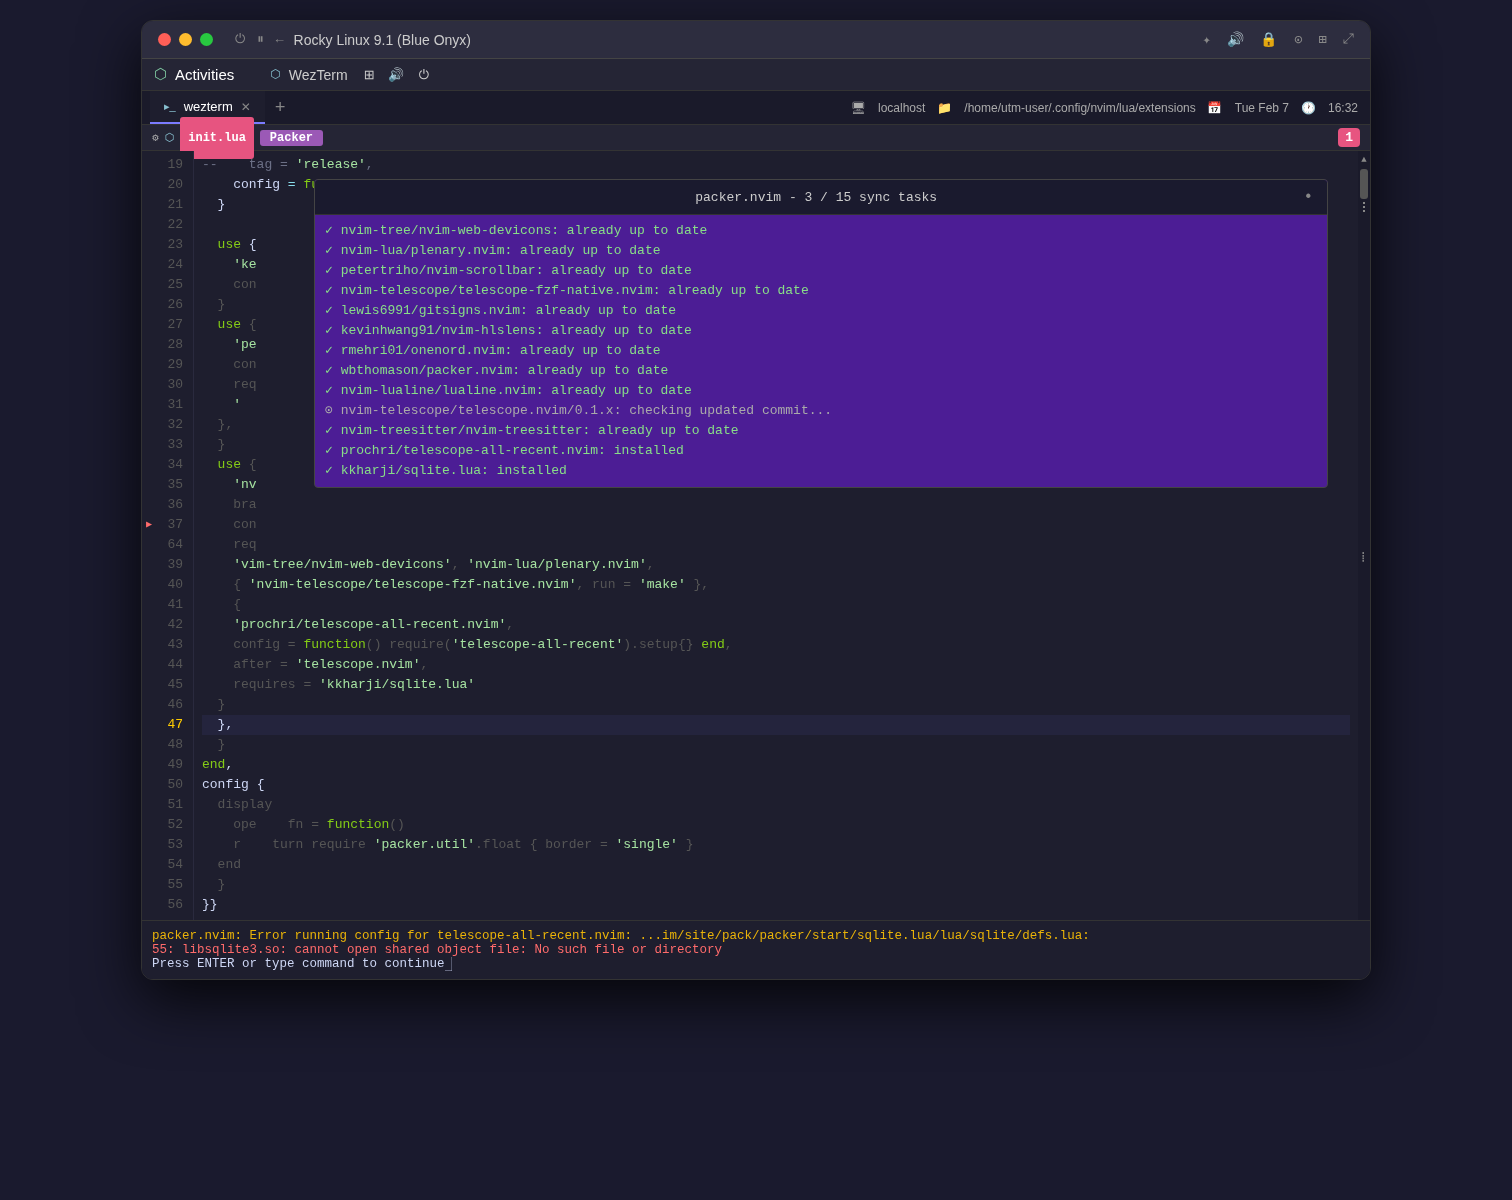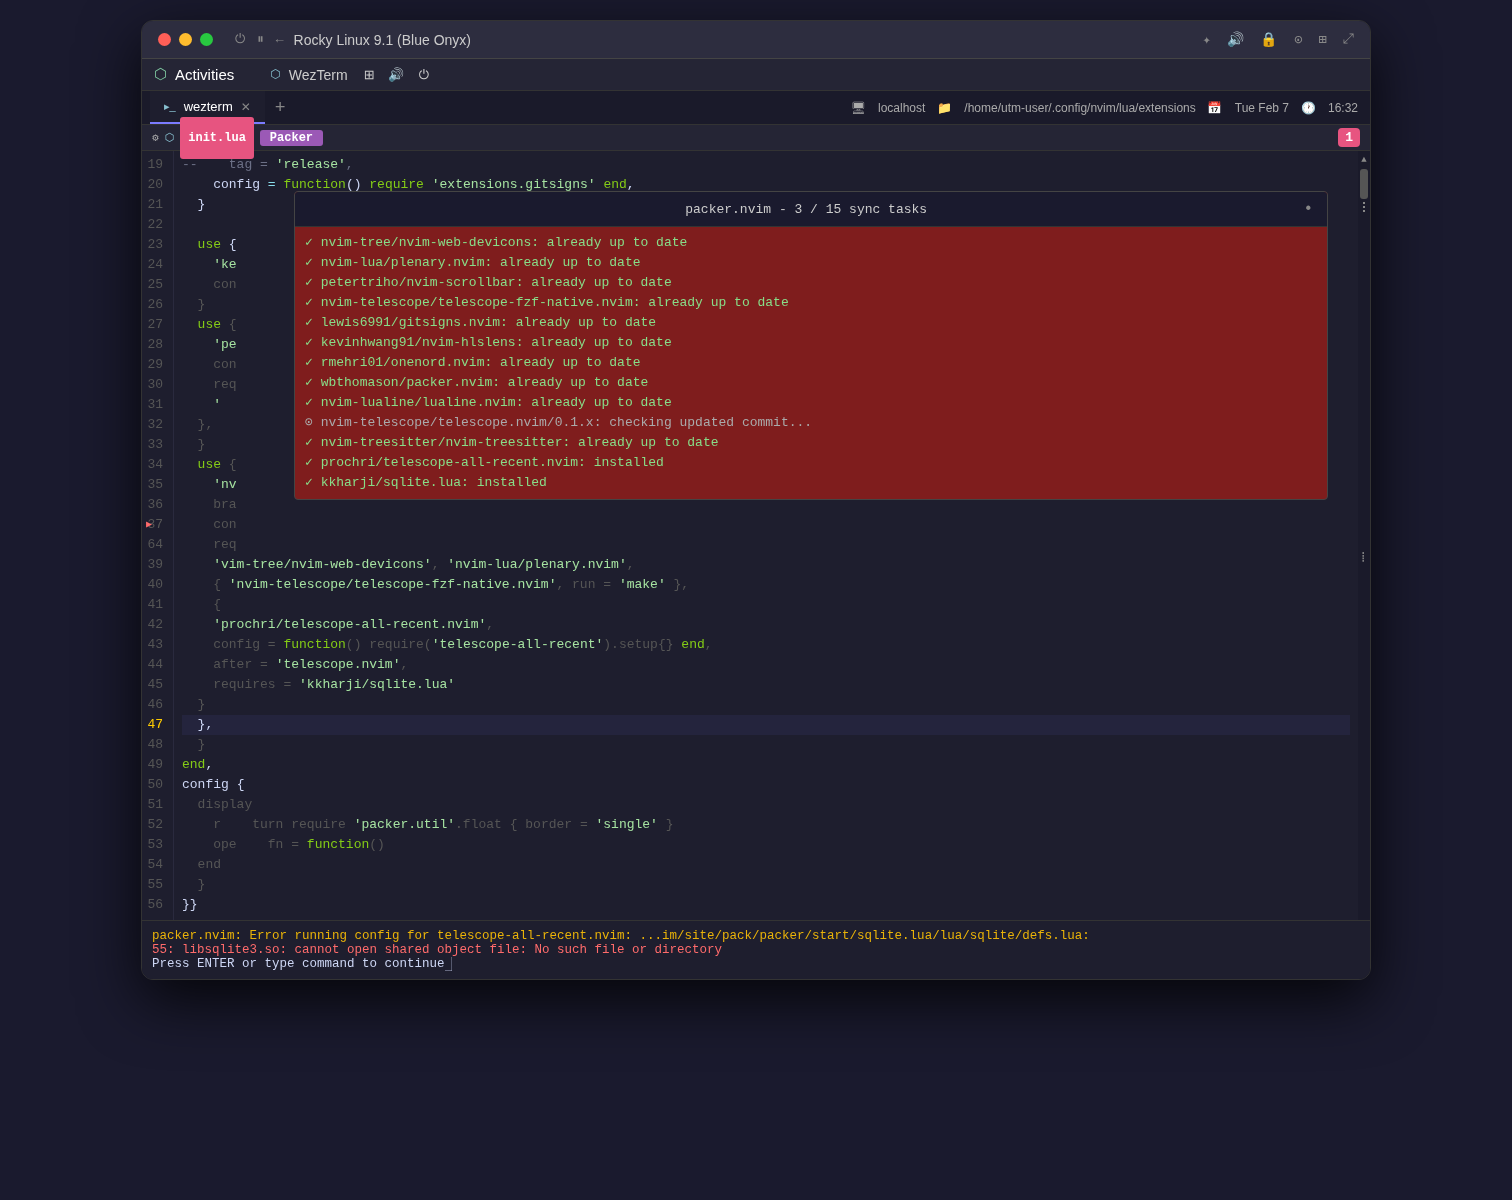--- a/index.html
+++ b/index.html
@@ -193,21 +193,21 @@
 
     
     .editor-main {
       display: flex;
       flex: 1;
       overflow: hidden;
     }
 
     
     .line-numbers {
-      width: 32px;
+      width: 52px;
       background: #1e1e2e;
       padding: 4px 0;
       border-right: 1px solid #2a2a3e;
       flex-shrink: 0;
     }
     .line-num {
       height: 20px;
       line-height: 20px;
       text-align: right;
       padding-right: 10px;
@@ -241,24 +241,24 @@
       font-family: 'Courier New', monospace;
       white-space: pre;
       color: #cdd6f4;
     }
     .code-line.dim { color: #555; }
     .code-line.highlighted { background: rgba(100,100,200,0.1); }
 
     
     .packer-popup {
       position: absolute;
-      top: 40px;
+      top: 28px;
       left: 120px;
       right: 30px;
-      background: #7f1d1d;
+      background: #4c1d95;
       border: 1px solid #444;
       border-radius: 4px;
       z-index: 10;
       overflow: hidden;
     }
     .packer-header {
       background: #1a1a2e;
       padding: 8px 14px;
       font-size: 13px;
       color: #ccc;
@@ -450,22 +450,22 @@
         <div class="code-line dim">    <span class="str">'prochri/telescope-all-recent.nvim'</span>,</div>
         <div class="code-line dim">    config = <span class="kw">function</span>() require(<span class="str">'telescope-all-recent'</span>).setup{} <span class="kw">end</span>,</div>
         <div class="code-line dim">    after = <span class="str">'telescope.nvim'</span>,</div>
         <div class="code-line dim">    requires = <span class="str">'kkharji/sqlite.lua'</span></div>
         <div class="code-line dim">  }</div>
         <div class="code-line highlighted">  },</div>
         <div class="code-line dim">  }</div>
         <div class="code-line"><span class="kw">end</span>,</div>
         <div class="code-line"><span class="var">config</span> <span style="color:#cdd6f4">{</span></div>
         <div class="code-line dim">  display</div>
+        <div class="code-line dim">    ope    fn = <span class="kw">function</span>()</div>
         <div class="code-line dim">    r    turn require <span class="str">'packer.util'</span>.float { border = <span class="str">'single'</span> }</div>
-        <div class="code-line dim">    ope    fn = <span class="kw">function</span>()</div>
         <div class="code-line dim">  end</div>
         <div class="code-line dim">  }</div>
         <div class="code-line"><span style="color:#cdd6f4">}}</span></div>
 
         <div class="packer-popup">
           <div class="packer-header">
             <span class="packer-header-title">packer.nvim - 3 / 15 sync tasks</span>
             <span class="packer-dot">•</span>
           </div>
           <div class="packer-body">

